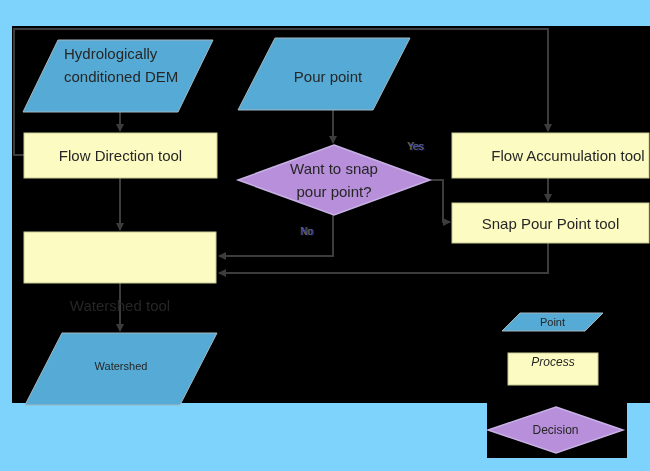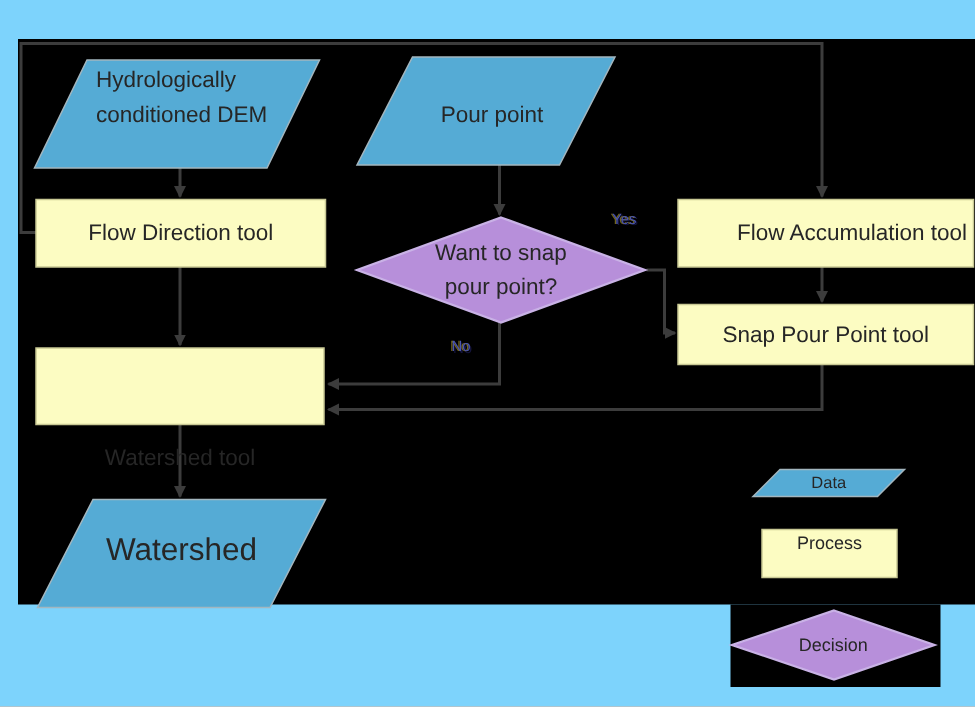--- a/index.html
+++ b/index.html
@@ -17,21 +17,21 @@
     color:#262626;font-size:15px;line-height:23px;text-align:center;
   }
   .lbl-left{justify-content:flex-start;text-align:left;}
   .edge-lbl{
     position:absolute;font-size:10px;line-height:12px;color:#4a55b0;
     text-shadow:-1px 0 0 rgba(190,170,40,.6), 1px 1px 0 rgba(40,40,120,.5);
     display:block;
   }
   .legend-lbl{font-size:12px;line-height:14px;}
   .legend-lbl-sm{font-size:11px;line-height:13px;}
-  .big{font-size:21px;}
+  .big{font-size:11px;}
 </style>
 </head>
 <body>
 
 <div class="page">
 
   <div id="canvas-main" class="canvas-black"></div>
   <div id="canvas-ext" class="canvas-black"></div>
 
   <svg class="overlay" viewBox="0 0 650 471">
@@ -74,17 +74,17 @@
   <div class="lbl" style="left:24px;top:133px;width:193px;height:45px;">Flow Direction tool</div>
   <div class="lbl" style="left:452px;top:133px;width:232px;height:45px;">Flow Accumulation tool</div>
   <div class="lbl" style="left:452px;top:203px;width:197px;height:40px;">Snap Pour Point tool</div>
   <div class="lbl" style="left:279px;top:152px;width:110px;height:56px;">Want to snap pour point?</div>
   <div class="lbl" style="left:24px;top:232px;width:192px;height:51px;margin-top:48px;">Watershed tool</div>
   <div class="lbl big" style="left:25px;top:333px;width:192px;height:66px;">Watershed</div>
 
   <span class="edge-lbl" style="left:408px;top:141px;">Yes</span>
   <span class="edge-lbl" style="left:301px;top:226px;">No</span>
 
-  <div class="lbl legend-lbl-sm" style="left:502px;top:313px;width:101px;height:18px;">Data</div>
-  <div class="lbl legend-lbl" style="left:508px;top:353px;width:90px;height:17px;">Process</div>
+  <div class="lbl legend-lbl-sm" style="left:502px;top:313px;width:101px;height:18px;">Point</div>
+  <div class="lbl legend-lbl" style="left:508px;top:353px;width:90px;height:17px;font-style:italic;">Process</div>
   <div class="lbl legend-lbl" style="left:488px;top:407px;width:135px;height:46px;">Decision</div>
 
 </div>
 
 </body></html>

